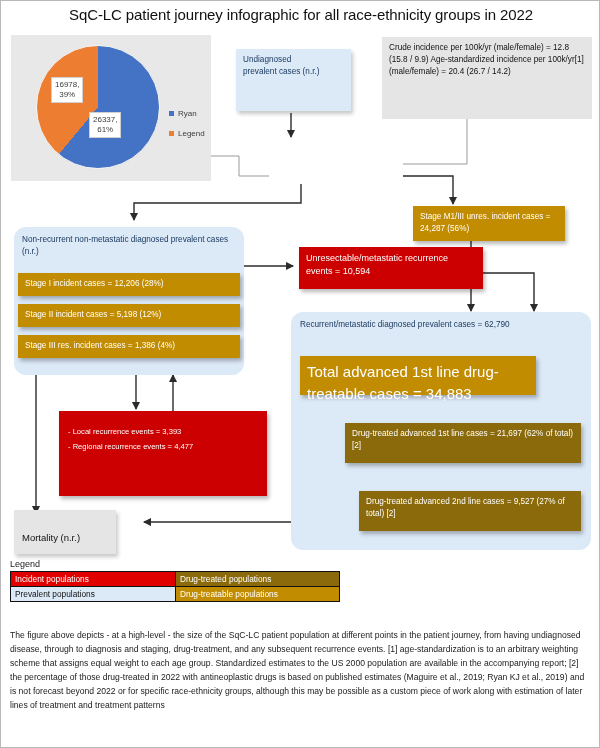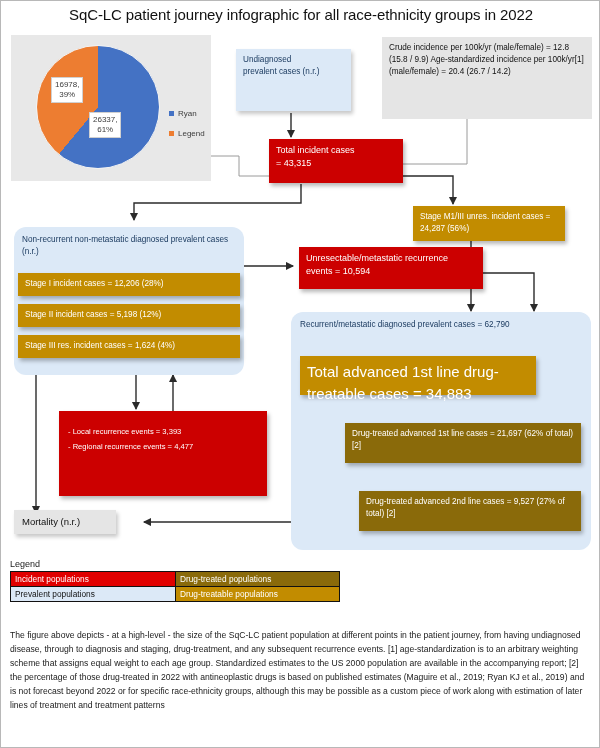--- a/index.html
+++ b/index.html
@@ -172,45 +172,43 @@
       <span class="legend-sq" style="background:#ed7d31;"></span>
       <span>Legend</span>
     </div>
   </div>
 
   <div class="box lightblue pad txt shadowbox" style="left:235px; top:48px; width:115px; height:62px; white-space:pre-line;">Undiagnosed
 prevalent cases (n.r.)</div>
 
   <div class="box grey pad txt" style="left:381px; top:36px; width:210px; height:82px;">Crude incidence per 100k/yr (male/female) = 12.8 (15.8 / 9.9) Age-standardized incidence per 100k/yr[1] (male/female) = 20.4 (26.7 / 14.2)</div>
 
-  <div class="box red pad txt" style="left:268px; top:138px; width:134px; height:44px; font-size:9px; white-space:pre-line;">Total incident cases
-= 43,315</div>
 
   <div class="box gold pad txt" style="left:412px; top:205px; width:152px; height:35px;">Stage M1/III unres. incident cases = 24,287 (56%)</div>
 
   <div class="box panel" style="left:13px; top:226px; width:230px; height:148px;"></div>
   <div class="box txt" style="left:21px; top:233px; width:212px; color:#16365c;">Non-recurrent non-metastatic diagnosed prevalent cases (n.r.)</div>
   <div class="box gold pad txt" style="left:17px; top:272px; width:222px; height:23px;">Stage I incident cases = 12,206 (28%)</div>
   <div class="box gold pad txt" style="left:17px; top:303px; width:222px; height:23px;">Stage II incident cases = 5,198 (12%)</div>
-  <div class="box gold pad txt" style="left:17px; top:334px; width:222px; height:23px;">Stage III res. incident cases = 1,624 (4%)</div>
+  <div class="box gold pad txt" style="left:17px; top:334px; width:222px; height:23px;">Stage III res. incident cases = 1,386 (4%)</div>
 
   <div class="box red pad txt" style="left:298px; top:246px; width:184px; height:42px; font-size:9px;">Unresectable/metastatic recurrence events = 10,594</div>
 
   <div class="box panel" style="left:290px; top:311px; width:300px; height:238px;"></div>
   <div class="box txt" style="left:299px; top:318px; width:282px; color:#16365c;">Recurrent/metastatic diagnosed prevalent cases = 62,790</div>
   <div class="box gold pad txt" style="left:299px; top:355px; width:236px; height:39px; font-size:15px;">Total advanced 1st line drug-treatable cases = 34,883</div>
   <div class="box darkgold pad txt" style="left:344px; top:422px; width:236px; height:40px;">Drug-treated advanced 1st line cases = 21,697 (62% of total) [2]</div>
   <div class="box darkgold pad txt" style="left:358px; top:490px; width:222px; height:40px;">Drug-treated advanced 2nd line cases = 9,527 (27% of total) [2]</div>
 
   <div class="box red" style="left:58px; top:410px; width:208px; height:85px; padding:7px 9px;">
     <div class="txt-sm" style="margin-top:8px;">- Local recurrence events = 3,393</div>
     <div class="txt-sm" style="margin-top:4px;">- Regional recurrence events = 4,477</div>
   </div>
 
-  <div class="box grey shadowbox" style="left:13px; top:509px; width:102px; height:24px; padding:6px 8px; font-size:9.5px;">Mortality (n.r.)</div>
+  <div class="box grey shadowbox" style="left:13px; top:509px; width:102px; height:24px; padding:22px 8px; font-size:9.5px;">Mortality (n.r.)</div>
 
   <div id="legend-wrap">
     <div id="legend-title">Legend</div>
     <table class="legend">
       <tbody>
         <tr>
           <td class="l-inc">Incident populations</td>
           <td class="l-dtreat">Drug-treated populations</td>
         </tr>
         <tr>

